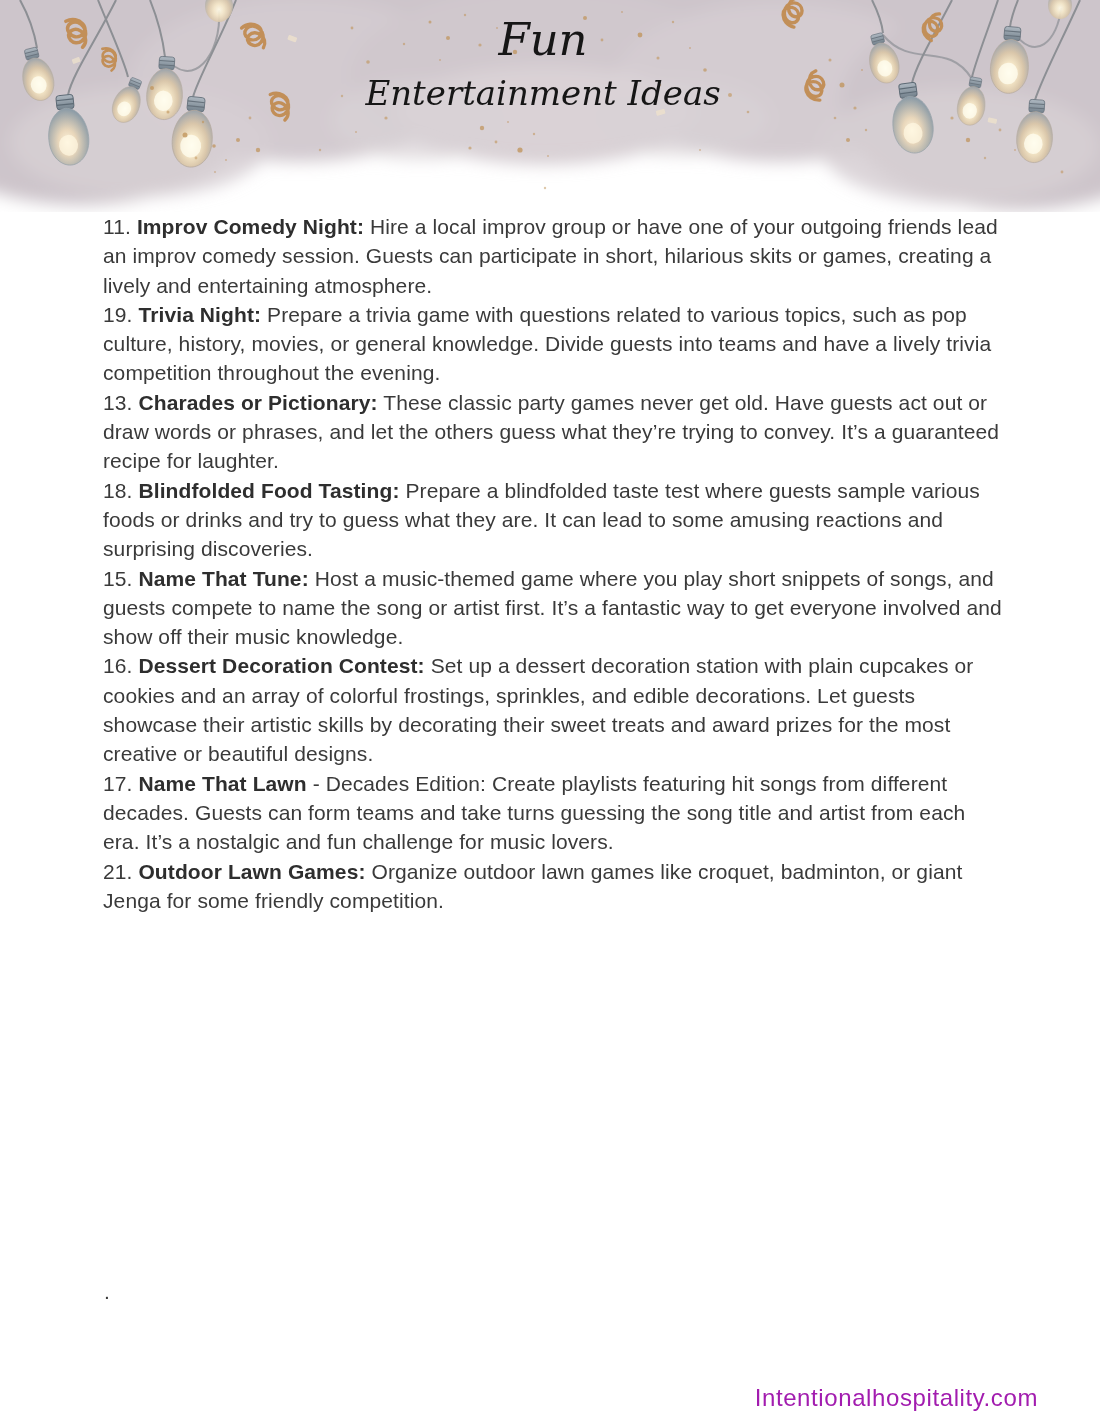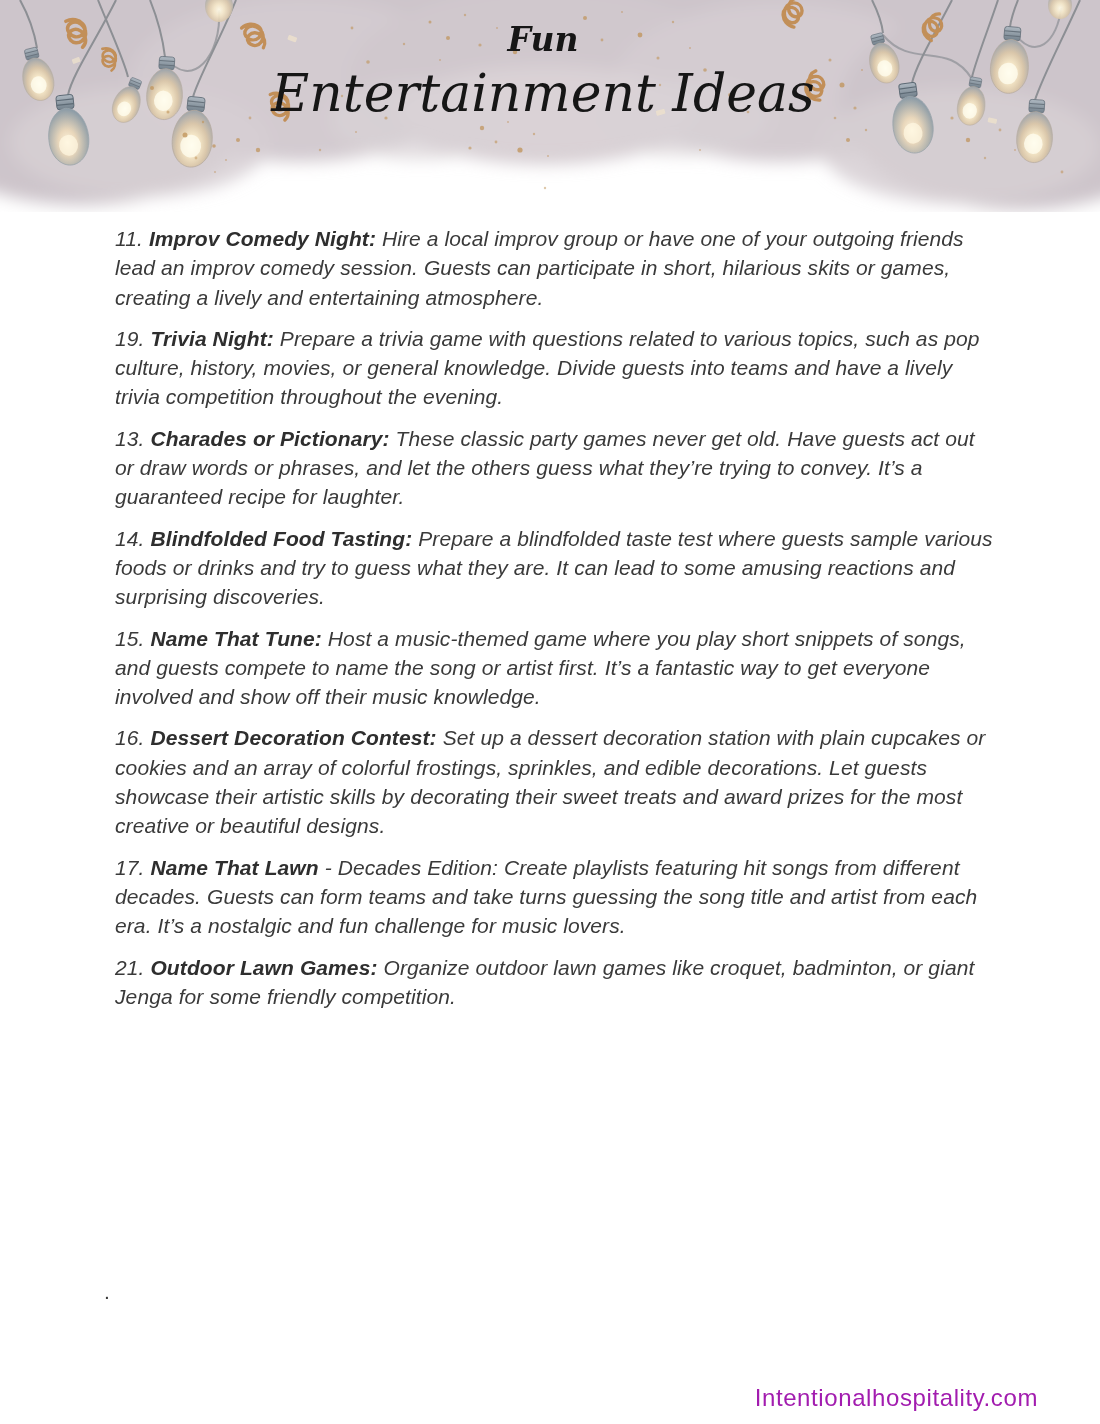--- a/index.html
+++ b/index.html
@@ -16,29 +16,29 @@
   }
   .header-banner svg { display: block; }
   .title-wrap {
     position: absolute; top: 14px; left: 0; width: 1086px;
     text-align: center;
     color: #161616;
     font-family: "DejaVu Serif", serif;
     font-style: italic;
     pointer-events: none;
   }
-  .title-line1 { font-size: 33px; line-height: 52px; font-weight: bold; }
-  .title-line2 { font-size: 52px; line-height: 54px; }
+  .title-line1 { font-size: 45px; line-height: 52px; }
+  .title-line2 { font-size: 34px; line-height: 54px; }
   .content {
     position: absolute; left: 103px; top: 212px; width: 902px;
     font-size: 21px; line-height: 29.3px;
     color: #3a3a3a;
     letter-spacing: 0.1px;
   }
-  .item { margin: 12px; font-style: italic; }
+  .item { margin: 0; }
   .item b { font-weight: 700; color: #2e2e2e; }
   .stray {
     position: absolute; left: 104px; top: 1280px;
     font-size: 21px; color: #3a3a3a;
   }
   .footer {
     position: absolute; right: 62px; top: 1384px;
     font-size: 24px; letter-spacing: 0.6px;
     color: #a21caf;
   }
@@ -217,21 +217,21 @@
 </div>
 
 <div class="content">
 
     <p class="item"><span>11.</span> <b>Improv Comedy Night:</b> <span>Hire a local improv group or have one of your outgoing friends lead an improv comedy session. Guests can participate in short, hilarious skits or games, creating a lively and entertaining atmosphere.</span></p>
 
     <p class="item"><span>19.</span> <b>Trivia Night:</b> <span>Prepare a trivia game with questions related to various topics, such as pop culture, history, movies, or general knowledge. Divide guests into teams and have a lively trivia competition throughout the evening.</span></p>
 
     <p class="item"><span>13.</span> <b>Charades or Pictionary:</b> <span>These classic party games never get old. Have guests act out or draw words or phrases, and let the others guess what they’re trying to convey. It’s a guaranteed recipe for laughter.</span></p>
 
-    <p class="item"><span>14.</span> <b>Blindfolded Food Tasting:</b> <span>Prepare a blindfolded taste test where guests sample various foods or drinks and try to guess what they are. It can lead to some amusing reactions and surprising discoveries.</span></p>
+    <p class="item"><span>18.</span> <b>Blindfolded Food Tasting:</b> <span>Prepare a blindfolded taste test where guests sample various foods or drinks and try to guess what they are. It can lead to some amusing reactions and surprising discoveries.</span></p>
 
     <p class="item"><span>15.</span> <b>Name That Tune:</b> <span>Host a music-themed game where you play short snippets of songs, and guests compete to name the song or artist first. It’s a fantastic way to get everyone involved and show off their music knowledge.</span></p>
 
     <p class="item"><span>16.</span> <b>Dessert Decoration Contest:</b> <span>Set up a dessert decoration station with plain cupcakes or cookies and an array of colorful frostings, sprinkles, and edible decorations. Let guests showcase their artistic skills by decorating their sweet treats and award prizes for the most creative or beautiful designs.</span></p>
 
     <p class="item"><span>17.</span> <b>Name That Lawn</b> <span>- Decades Edition: Create playlists featuring hit songs from different decades. Guests can form teams and take turns guessing the song title and artist from each era. It’s a nostalgic and fun challenge for music lovers.</span></p>
 
 
 
 

